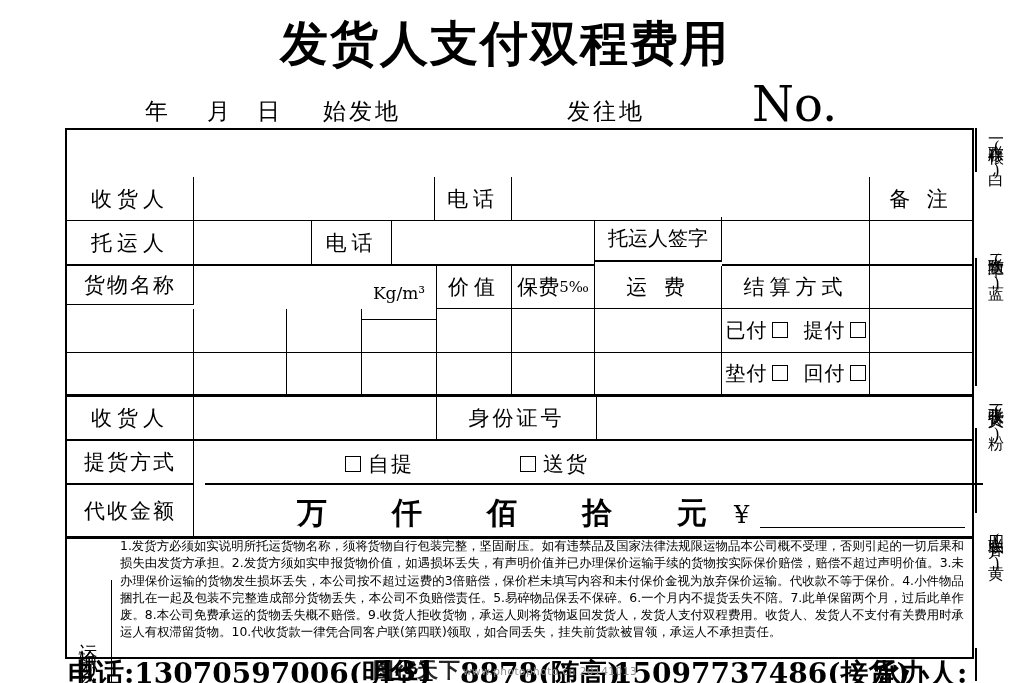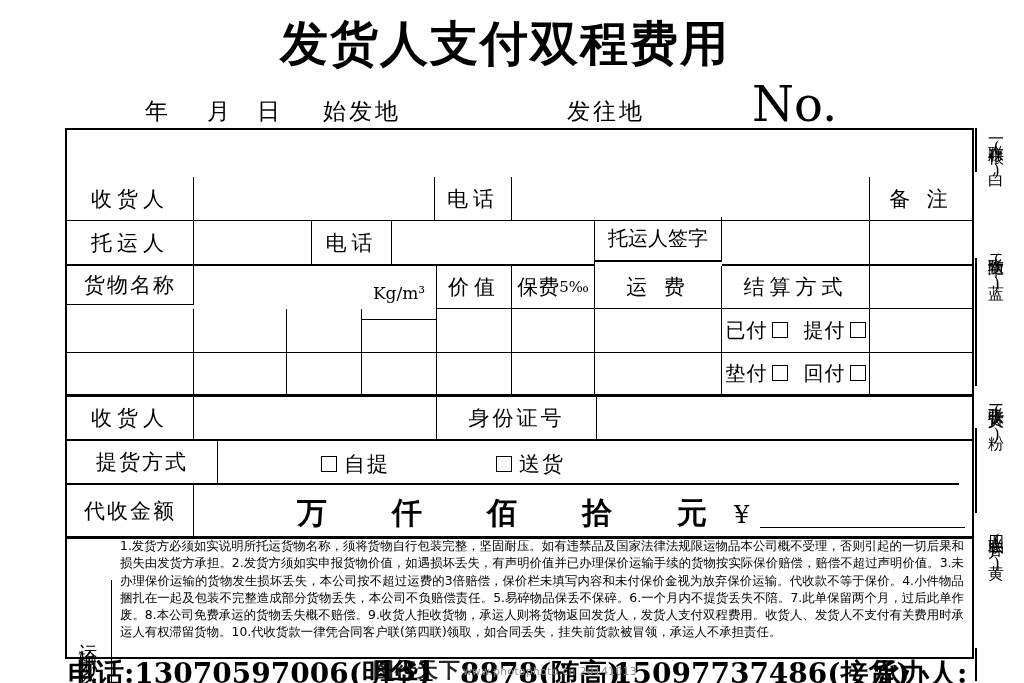--- a/index.html
+++ b/index.html
@@ -106,22 +106,22 @@
     <span><span>垫付</span><span class="box"></span></span>
     <span><span>回付</span><span class="box"></span></span>
   </div>
   <div class="c bb3" style="left:803px;top:176px;width:102px;height:44px;"></div>
 
   <div class="c lbl br bb2" style="left:0;top:220px;width:127px;height:44px;">收货人</div>
   <div class="c br bb2" style="left:127px;top:220px;width:243px;height:44px;"></div>
   <div class="c lbl br bb2" style="left:370px;top:220px;width:160px;height:44px;letter-spacing:3px;">身份证号</div>
   <div class="c bb2" style="left:530px;top:220px;width:375px;height:44px;"></div>
 
-  <div class="c lbl br bb2" style="left:0;top:264px;width:151px;height:44px;letter-spacing:2px;">提货方式</div>
-  <div class="c bb2" style="left:114px;top:264px;width:778px;height:44px;">
+  <div class="c lbl br bb2" style="left:0;top:264px;width:127px;height:44px;letter-spacing:2px;">提货方式</div>
+  <div class="c bb2" style="left:138px;top:264px;width:778px;height:44px;">
     <span class="chk" style="left:140px;">
         <span class="box"></span>
         <span>自提</span>
       </span>
     <span class="chk" style="left:315px;">
         <span class="box"></span>
         <span>送货</span>
       </span>
   </div>
 

